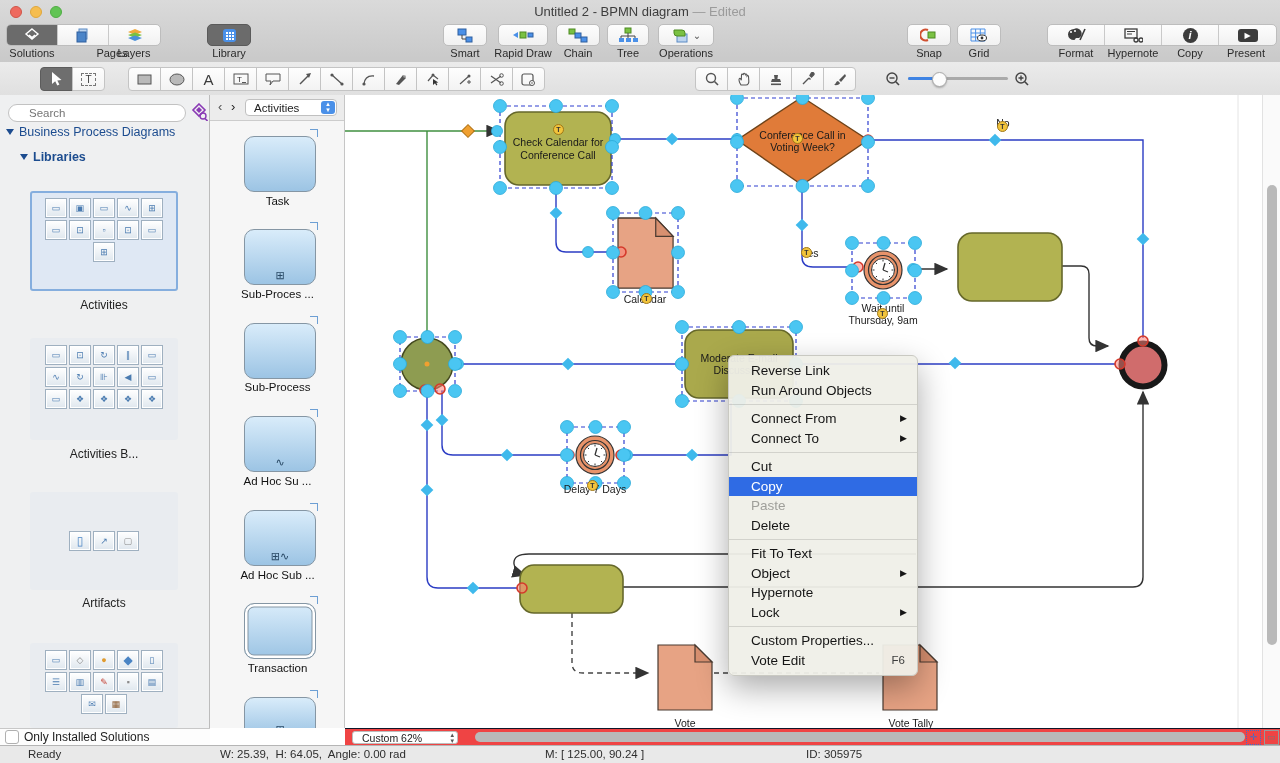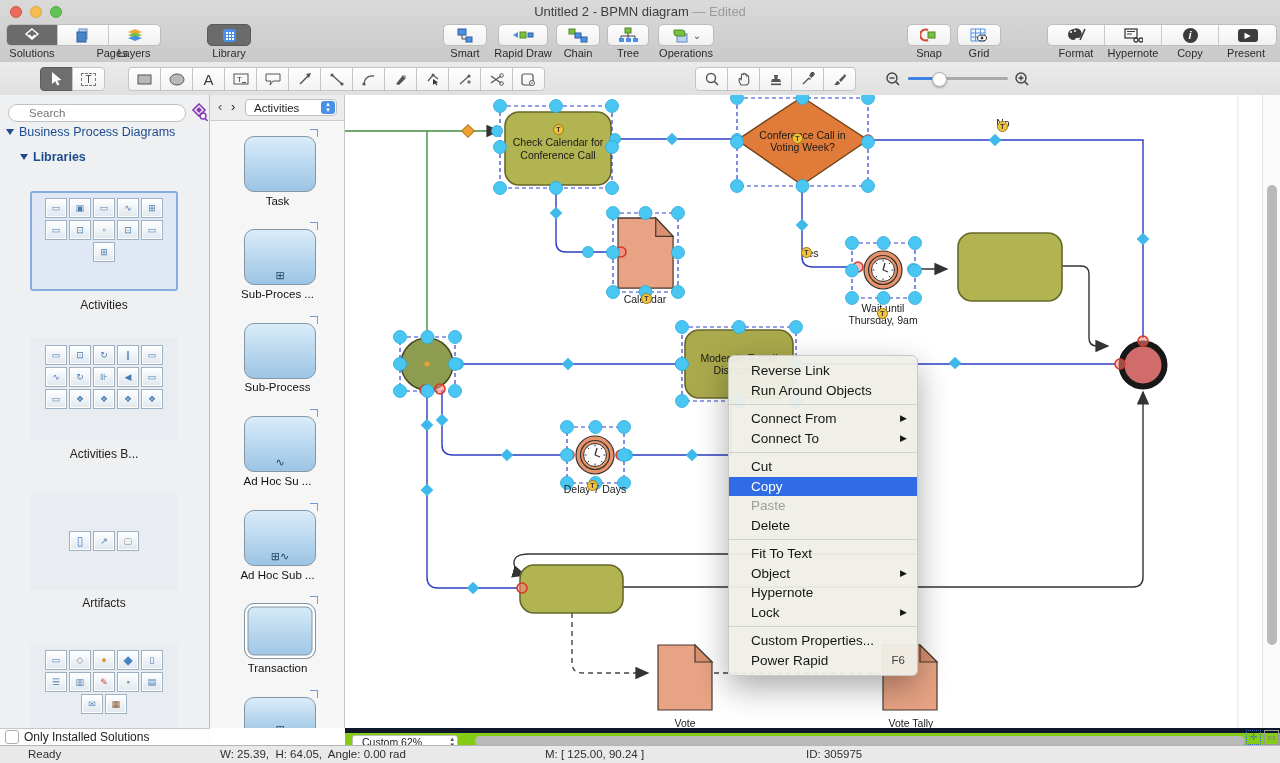--- a/index.html
+++ b/index.html
@@ -53,21 +53,21 @@
   .thandle{position:absolute;width:11px;height:11px;border-radius:50%;background:#f2c43c;border:1px solid #a07818;color:#333;font-size:7px;line-height:10px;text-align:center;font-weight:bold;box-sizing:border-box;}
   
   #menu{position:absolute;left:383px;top:260px;width:188px;background:rgba(239,239,232,0.95);border:1px solid #c9c9c2;border-radius:6px;box-shadow:0 12px 32px rgba(0,0,0,0.33);padding:5px 0;font-size:13.5px;color:#151515;}
   .mrow{position:relative;height:19.5px;line-height:19.5px;padding-left:22px;white-space:nowrap;}
   .mrow.sel{background:#2f6be4;color:#fff;}
   .mrow.dis{color:#9f9f9a;}
   .marr{position:absolute;right:10px;top:0;font-size:9px;}
   .mkey{position:absolute;right:12px;top:0;font-size:11.5px;color:#3c3c3c;}
   .msep{height:1px;background:rgba(0,0,0,0.12);margin:4px 0;}
   
-  #hscroll{position:absolute;left:345px;top:728px;width:935px;height:17px;background:#84cc16;border-top:5px solid #0f172a;}
+  #hscroll{position:absolute;left:345px;top:728px;width:935px;height:17px;background:#ef4444;border-top:1px solid #0f172a;}
   #zoomsel{position:absolute;left:7px;top:2px;width:106px;height:13px;background:#fff;border:1px solid #bdbdbd;border-radius:3px;font-size:10.5px;color:#222;line-height:13px;padding-left:9px;box-sizing:border-box;}
   #hthumb{position:absolute;left:130px;top:3px;width:770px;height:10px;background:#b9b9b9;border-radius:5px;}
   #vscroll{position:absolute;left:1262px;top:95px;width:18px;height:633px;background:#fafafa;border-left:1px solid #e2e2e2;}
   #vthumb{position:absolute;left:4px;top:90px;width:10px;height:460px;background:#b9b9b9;border-radius:5px;}
   #statusbar{position:absolute;left:0;top:745px;width:1280px;height:18px;background:#e9e9e9;border-top:1px solid #b5b5b5;font-size:11.5px;color:#2e2e2e;}
   #statusbar span{position:absolute;top:2px;white-space:pre;}
   .panicon{position:absolute;top:730px;width:13px;height:13px;border:1px dotted #3a6fd0;color:#3a6fd0;font-size:9px;line-height:12px;text-align:center;}
 </style>
 </head>
 <body>
@@ -674,21 +674,21 @@
       <div class="mrow sel"><span>Copy</span></div>
       <div class="mrow dis"><span>Paste</span></div>
       <div class="mrow"><span>Delete</span></div>
       <div class="msep"></div>
       <div class="mrow"><span>Fit To Text</span></div>
       <div class="mrow"><span>Object</span><span class="marr">▶</span></div>
       <div class="mrow"><span>Hypernote</span></div>
       <div class="mrow"><span>Lock</span><span class="marr">▶</span></div>
       <div class="msep"></div>
       <div class="mrow"><span>Custom Properties...</span></div>
-      <div class="mrow"><span>Power Rapid</span><span class="mkey">F6</span></div>
+      <div class="mrow"><span>Vote Edit</span><span class="mkey">F6</span></div>
     </div>
   </div>
 
   <div id="hscroll">
     <div id="zoomsel"><span>Custom 62%</span><span class="stepper" style="position:absolute;right:3px;top:0;font-size:7px;line-height:6px;color:#555;">▴<br>▾</span></div>
     <div id="hthumb"></div>
   </div>
   <div id="vscroll">
       <div id="vthumb"></div>
     </div>

